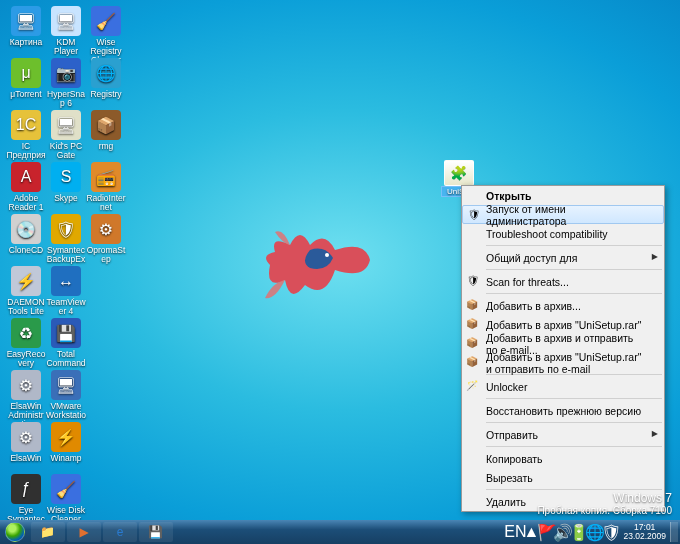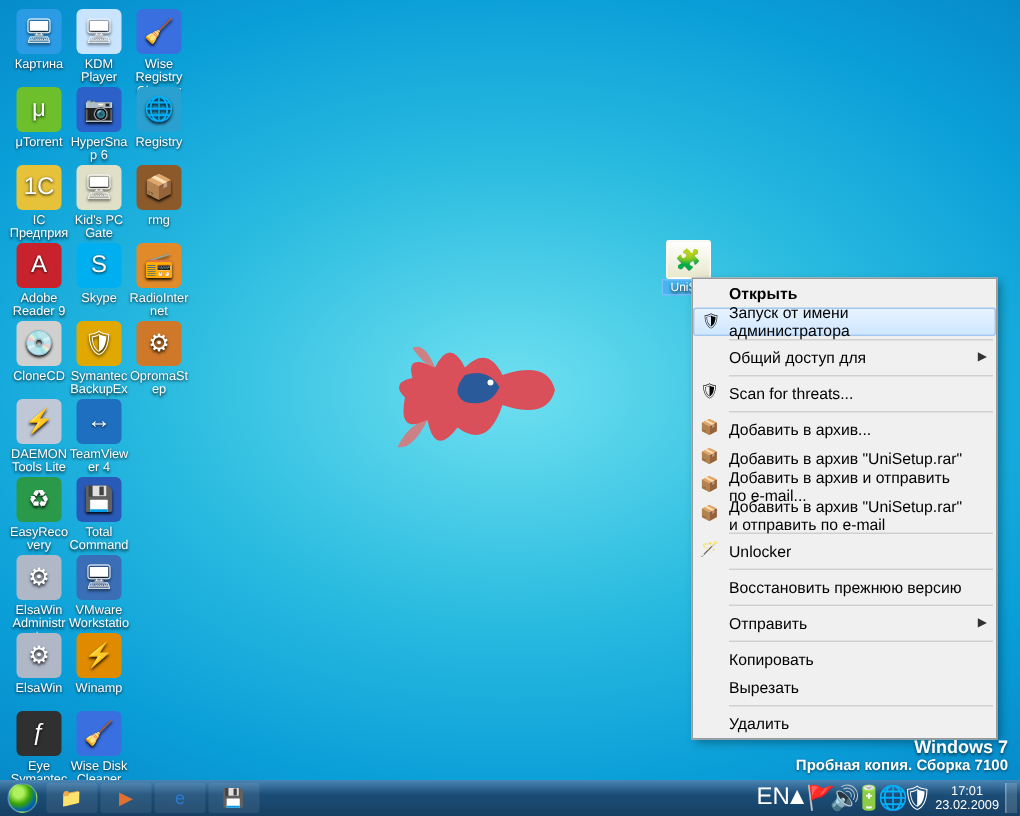--- a/index.html
+++ b/index.html
@@ -105,21 +105,20 @@
 }
 
 
 #branding {
   position: absolute;
   right: 8px; bottom: 4px;
   color: #fff;
   text-align: right;
   font-size: 10px;
   text-shadow: 0 1px 2px rgba(0,0,0,.6);
-  font-weight: bold;
 }
 #branding .b1 { font-size: 12px; }
 
 
 #taskbar {
   position: absolute; left: 0; top: 520px;
   width: 680px; height: 24px;
   background: linear-gradient(#4a86b5, #1c4e78 40%, #163f63);
   display: flex; align-items: center;
 }
@@ -188,21 +187,21 @@
       <div class="icon" style="left: 46px; top: 110px;">
         <div class="glyph" style="background:#e0e0c8">🖥</div>
         <div class="label">Kid's PC Gate</div>
       </div>
       <div class="icon" style="left: 86px; top: 110px;">
         <div class="glyph" style="background:#8c5a2a">📦</div>
         <div class="label">rmg</div>
       </div>
       <div class="icon" style="left: 6px; top: 162px;">
         <div class="glyph" style="background:#c8232c">A</div>
-        <div class="label">Adobe Reader 9</div>
+        <div class="label">Adobe Reader 1</div>
       </div>
       <div class="icon" style="left: 46px; top: 162px;">
         <div class="glyph" style="background:#00aff0">S</div>
         <div class="label">Skype</div>
       </div>
       <div class="icon" style="left: 86px; top: 162px;">
         <div class="glyph" style="background:#e08a2a">📻</div>
         <div class="label">RadioInternet</div>
       </div>
       <div class="icon" style="left: 6px; top: 214px;">
@@ -272,20 +271,23 @@
     <div class="sel-label">UniS...</div>
   </div>
 
   <div id="context-menu">
       <div class="item bold">
         <span>Открыть</span>
       </div>
       <div class="item hover">
         <span class="mi">🛡</span>
         <span>Запуск от имени администратора</span>
+      </div>
+      <div class="item">
+        <span>Troubleshoot compatibility</span>
       </div>
       <div class="sep"></div>
       <div class="item">
         <span>Общий доступ для</span>
         <span class="arrow">▶</span>
       </div>
       <div class="sep"></div>
       <div class="item">
         <span class="mi">🛡</span>
         <span>Scan for threats...</span>

